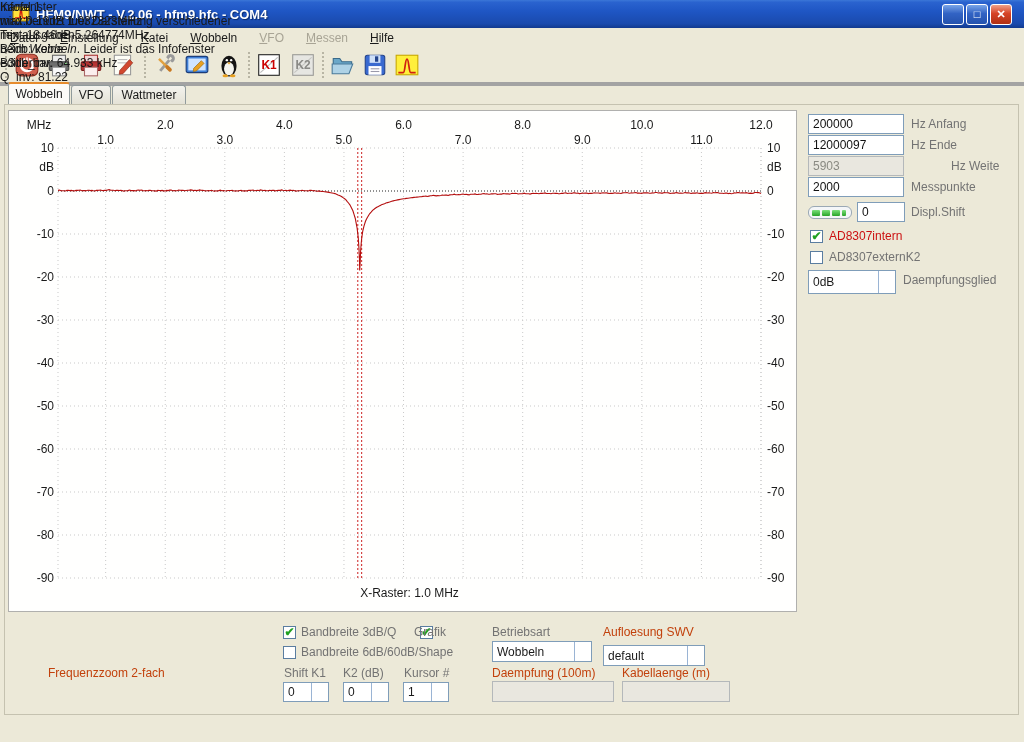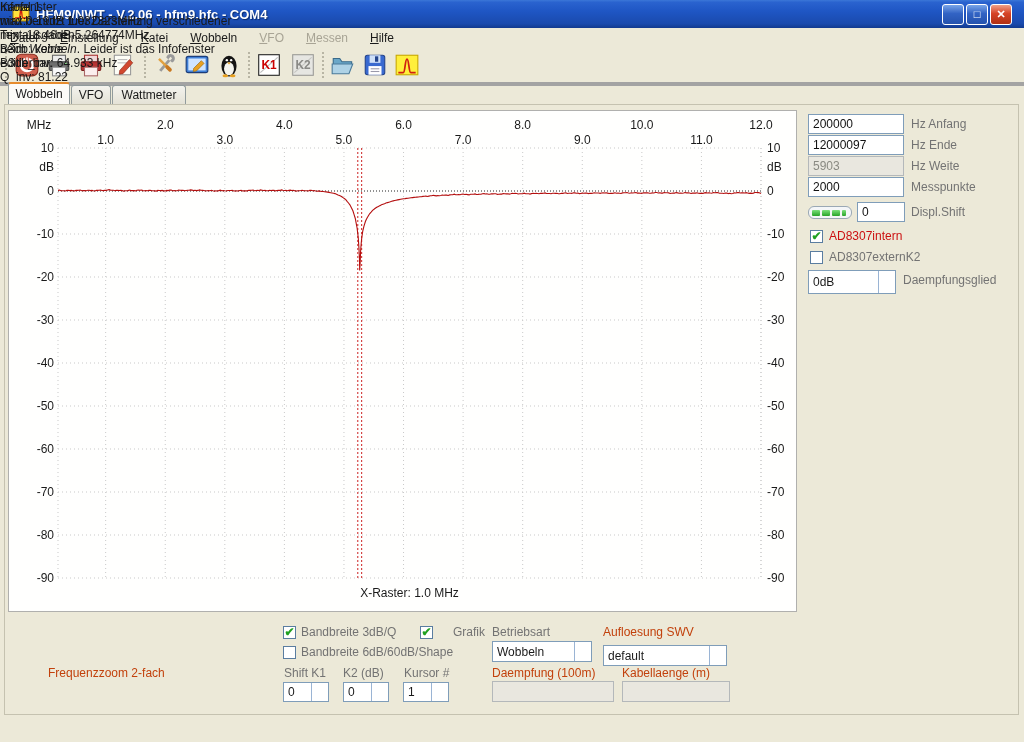--- a/index.html
+++ b/index.html
@@ -327,21 +327,21 @@
 </div>
 
 
 <input class="xpinput abs" style="left: 808px; top: 114px; width: 96px; height: 20px;" value="200000">
 <span class="flabel" style="left:911px;top:117px">Hz Anfang</span>
 
 <input class="xpinput abs" style="left: 808px; top: 135px; width: 96px; height: 20px;" value="12000097">
 <span class="flabel" style="left:911px;top:138px">Hz Ende</span>
 
 <input class="xpinput abs disabled" disabled="" style="left: 808px; top: 156px; width: 96px; height: 20px;" value="5903">
-<span class="flabel" style="left:911px;top:159px">Hz Weite</span>
+<span class="flabel" style="left:951px;top:159px">Hz Weite</span>
 
 <input class="xpinput abs" style="left: 808px; top: 177px; width: 96px; height: 20px;" value="2000">
 <span class="flabel" style="left:911px;top:180px">Messpunkte</span>
 
 <div class="abs progress">
   <span class="pseg"></span>
   <span class="pseg"></span>
   <span class="pseg"></span>
   <span class="pseg half"></span>
 </div>
@@ -387,21 +387,21 @@
 <button class="smallbtn" style="left:205px;top:663px;width:24px;height:18px">+</button>
 <button class="smallbtn" style="left:233px;top:663px;width:24px;height:18px">-</button>
 
 <span class="cb abs on" style="left:283px;top:626px"></span>
 <span class="flabel" style="left:301px;top:625px">Bandbreite 3dB/Q</span>
 
 <span class="cb abs" style="left:283px;top:646px"></span>
 <span class="flabel" style="left:301px;top:645px">Bandbreite 6dB/60dB/Shape</span>
 
 <span class="cb abs on" style="left:420px;top:626px"></span>
-<span class="flabel" style="left:453px;top:625px">Grafik</span>
+<span class="flabel" style="left:414px;top:625px">Grafik</span>
 
 <span class="flabel" style="left:284px;top:666px">Shift K1</span>
 <span class="flabel" style="left:343px;top:666px">K2 (dB)</span>
 <span class="flabel" style="left:404px;top:666px">Kursor #</span>
 
 <span class="combo abs" style="left:283px;top:682px;width:46px;height:20px">
   <span class="val">0</span>
     <span class="btn"></span>
 </span>
 <span class="combo abs" style="left:343px;top:682px;width:46px;height:20px">
@@ -413,21 +413,21 @@
     <span class="btn"></span>
 </span>
 
 <span class="flabel" style="left:492px;top:625px">Betriebsart</span>
 <span class="combo abs" style="left:492px;top:641px;width:100px;height:21px">
   <span class="val">Wobbeln</span>
     <span class="btn"></span>
 </span>
 
 <span class="flabel gray" style="left:603px;top:625px">Aufloesung SWV</span>
-<span class="combo abs disabled" style="left:603px;top:645px;width:124px;height:21px">
+<span class="combo abs disabled" style="left:603px;top:645px;width:102px;height:21px">
   <span class="val">default</span>
     <span class="btn"></span>
 </span>
 
 <span class="flabel gray" style="left:492px;top:666px">Daempfung (100m)</span>
 <input class="xpinput abs disabled" disabled="" style="left: 492px; top: 681px; width: 122px; height: 21px;" value="">
 
 <span class="flabel gray" style="left:622px;top:666px">Kabellaenge (m)</span>
 <input class="xpinput abs disabled" disabled="" style="left: 622px; top: 681px; width: 108px; height: 21px;" value="">
 

